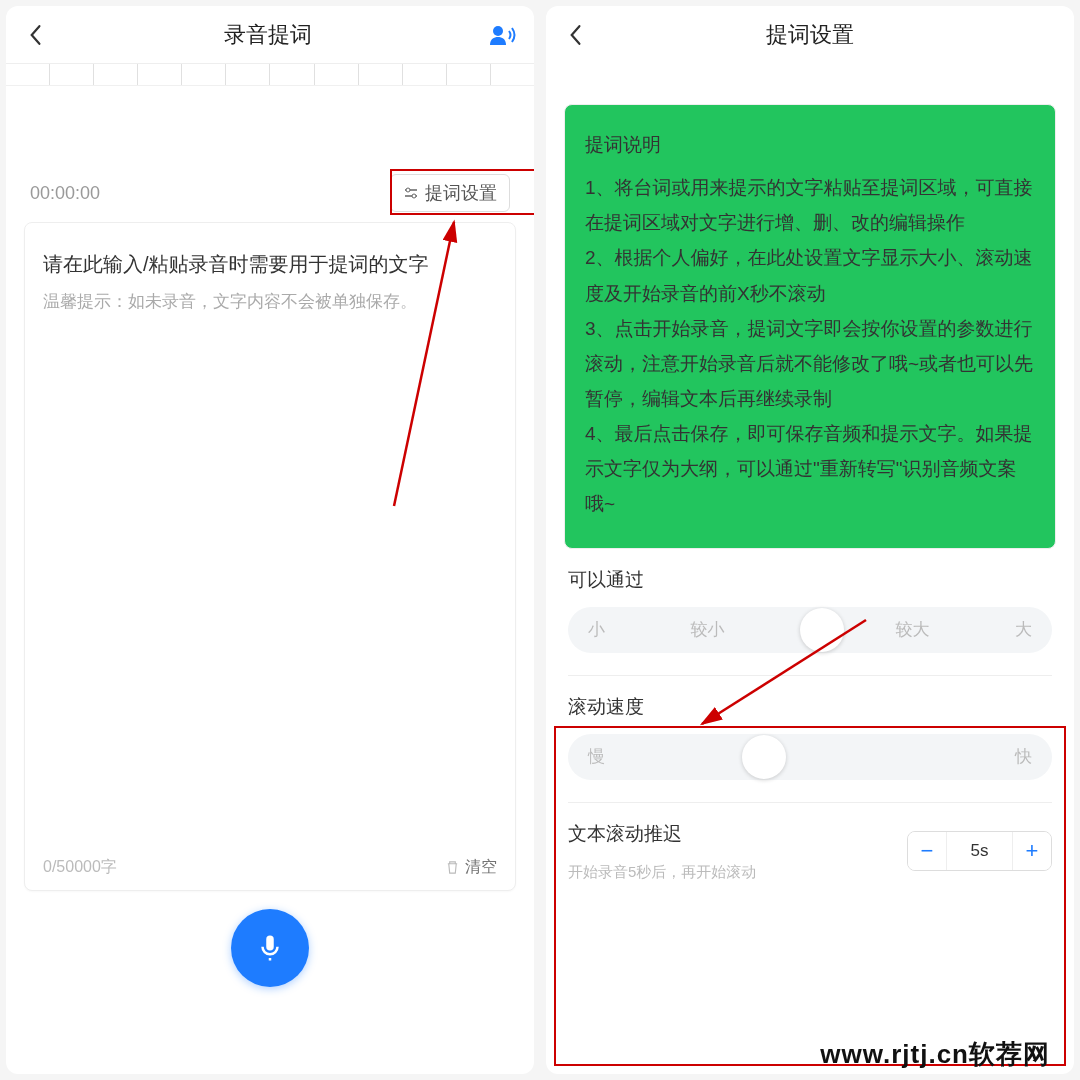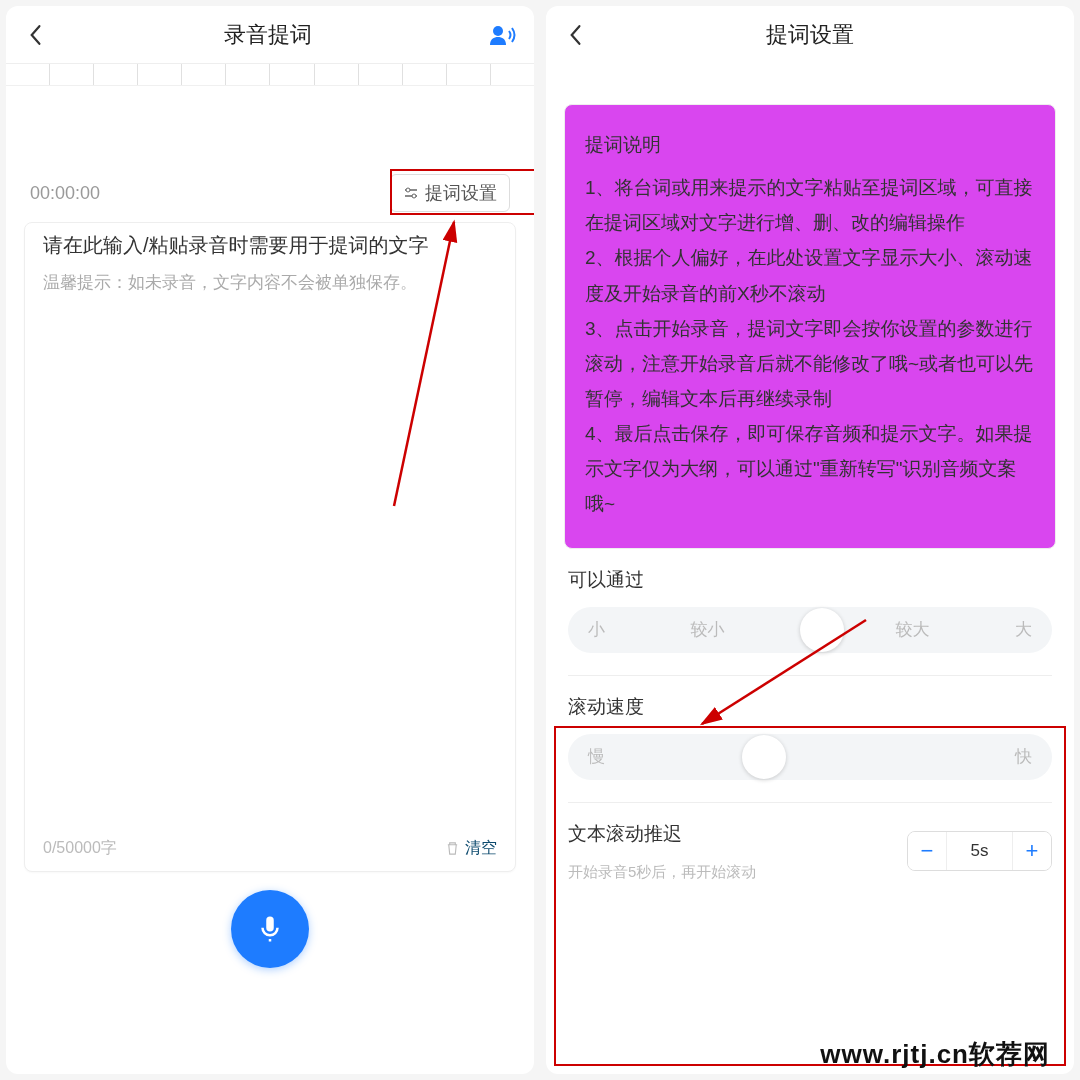--- a/index.html
+++ b/index.html
@@ -15,33 +15,33 @@
   .action-icon { width: 30px; height: 26px; display:flex; align-items:center; justify-content:center; }
   .ruler { height: 22px; border-bottom: 1px solid #f0f0f0; display:flex; }
   .ruler div { flex:1; border-right:1px solid #e0e0e0; }
   .ruler div:last-child{border-right:none;}
   .spacer { height: 88px; }
   .meta-row { display:flex; align-items:center; padding: 0 24px 10px; gap: 16px; }
   .timer { font-size: 18px; color:#999; flex:1; }
   .settings-btn { border:1px solid #ddd; border-radius:6px; padding:6px 12px; display:flex; align-items:center; gap:6px; font-size:18px; color:#555; background:#fff; }
   .settings-btn svg{width:16px;height:16px;}
   .red-box1 { position:absolute; border:2.5px solid #c00; top:163px; left:384px; width:148px; height:46px; pointer-events:none; }
-  .card { margin: 0 18px; background:#fff; border:1px solid #eee; border-radius:8px; padding:9px 18px 12px; flex:0 0 auto; box-shadow:0 1px 2px rgba(0,0,0,.03); }
+  .card { margin: 0 18px; background:#fff; border:1px solid #eee; border-radius:8px; padding:28px 18px 12px; flex:0 0 auto; box-shadow:0 1px 2px rgba(0,0,0,.03); }
   .placeholder-main { font-size:20px; color:#333; margin-bottom:12px; }
   .placeholder-tip { font-size:17px; color:#aaa; margin-bottom:24px; }
   .card-body { height: 520px; }
   .card-footer { display:flex; align-items:center; justify-content:space-between; font-size:16px; color:#bbb;text-align:right; }
-  .clear-btn { display:flex; align-items:center; gap:5px; color:#0c4a6e; }
+  .clear-btn { display:flex; align-items:center; gap:5px; color:#737373; }
   .clear-btn svg { width:15px;height:15px; }
   .mic-wrap { margin-top: 18px; display:flex; justify-content:center; padding-bottom:18px; }
   .mic { width:78px; height:78px; border-radius:50%; background:#1e7cff; display:flex; align-items:center; justify-content:center; box-shadow:0 2px 8px rgba(30,124,255,.35); }
   .mic svg { width:30px;height:30px; fill:#fff; }
 
   
-  .info-card { margin: 40px 18px 0; background:#d946ef; border-radius:8px; padding:22px 20px 26px; font-size:19px; line-height:1.85; color:#333; border:1px solid #eee; }
+  .info-card { margin: 40px 18px 0; background:#22c55e; border-radius:8px; padding:22px 20px 26px; font-size:19px; line-height:1.85; color:#333; border:1px solid #eee; }
   .info-title { font-size:19px; margin-bottom:8px; }
   .section { padding: 18px 22px 0; }
   .section-title { font-size:19px; color:#333; margin-bottom:14px; }
   .slider-wrap { position:relative; background:#f3f5f7; border-radius:26px; height:46px; display:flex; align-items:center; padding:0 20px; }
   .slider-label { font-size:17px; color:#bbb; }
   .slider-spacer { flex:1; }
   .slider-thumb { width:44px; height:44px; border-radius:50%; background:#fff; box-shadow:0 1px 4px rgba(0,0,0,.18); position:absolute; top:1px; }
   .font-slider .slider-thumb { left:48%; }
   .speed-slider .slider-thumb { left:36%; }
   .divider { height:1px; background:#eee; margin:22px 0 0; }

